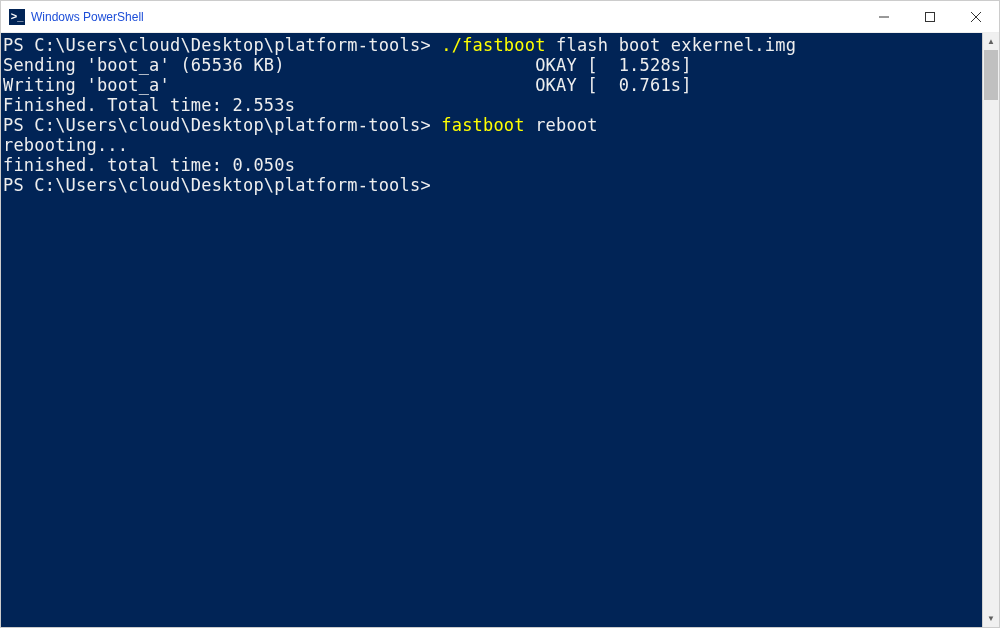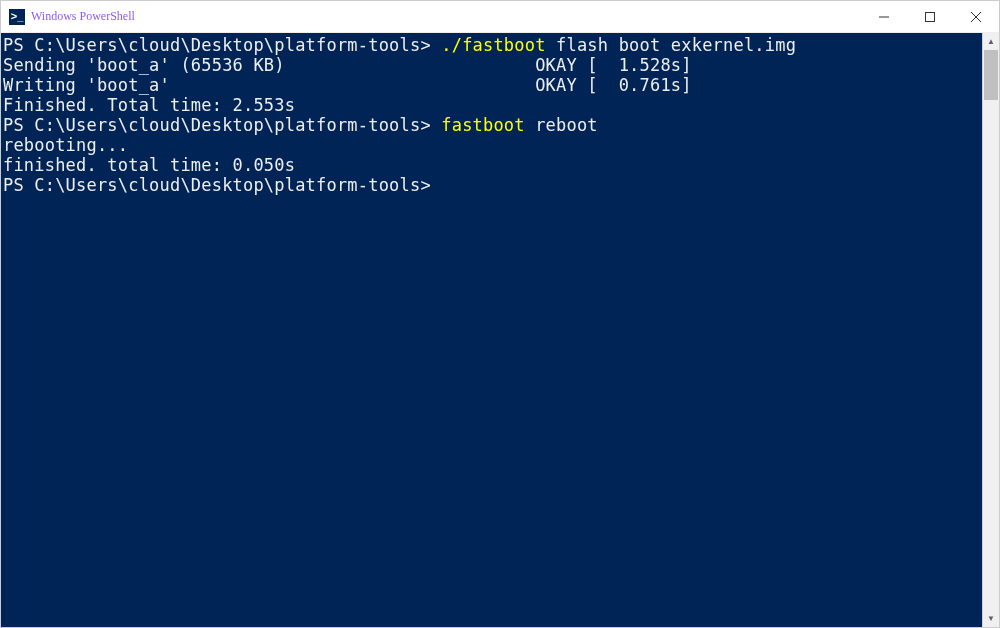--- a/index.html
+++ b/index.html
@@ -39,22 +39,21 @@
       display: flex;
       align-items: center;
       justify-content: center;
       font-size: 11px;
       color: #ffffff;
       font-weight: bold;
       line-height: 1;
     }
     .title-text {
       font-size: 12px;
-      color: #8b5cf6;
-      font-family: Liberation Serif, serif;
+      color: #1d4ed8;
     }
     .win-controls {
       display: flex;
       height: 100%;
     }
     .win-btn {
       width: 46px;
       height: 32px;
       display: flex;
       align-items: center;

